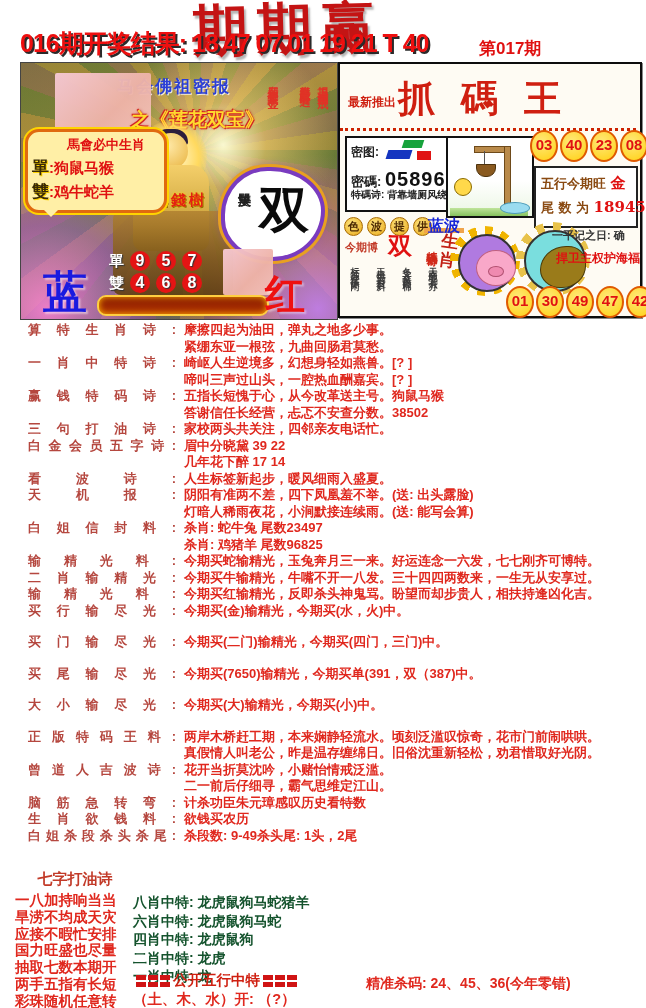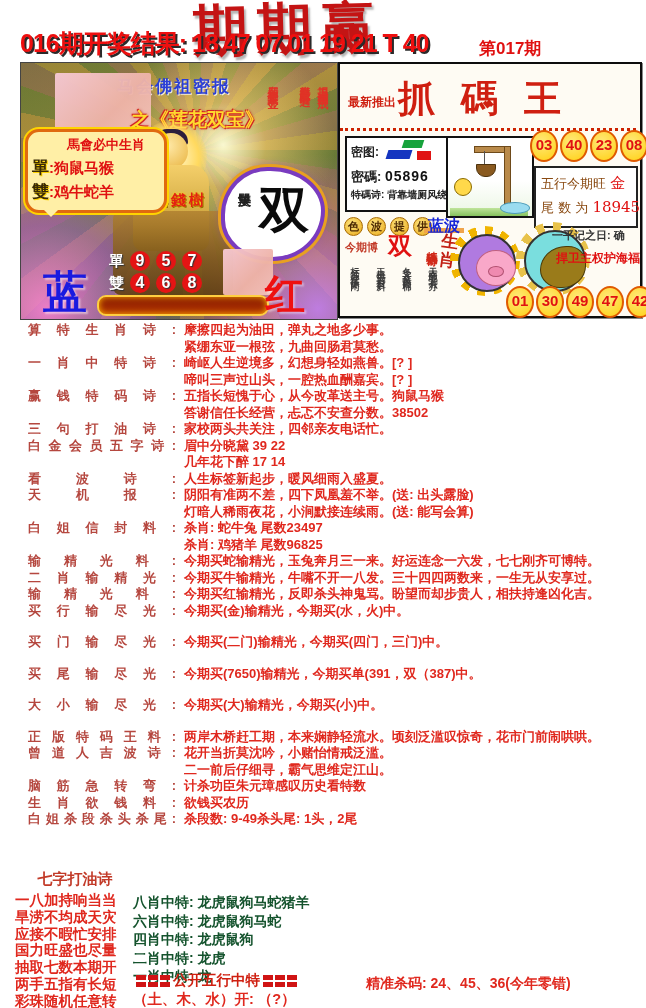--- a/index.html
+++ b/index.html
@@ -53,36 +53,36 @@
   #panel-sep{left:0;top:64px;width:296px;border-top:3px dotted #cc2200;}
   #secret-box{left:5px;top:72px;width:100px;height:72px;border:2px solid #111;background:#fff;}
   .secret-line{white-space:nowrap;font-weight:bold;color:#222;}
   #secret-map-label{left:4px;top:6px;font-size:12px;}
   #secret-logo{left:38px;top:2px;width:52px;height:22px;}
   #secret-logo i{position:absolute;display:block;}
   #secret-logo .g{left:18px;top:0;width:20px;height:8px;background:#17a33c;transform:skewX(-18deg);}
   #secret-logo .b{left:2px;top:10px;width:24px;height:9px;background:#1535c0;transform:skewX(-18deg);}
   #secret-logo .r{left:32px;top:11px;width:14px;height:9px;background:#e01414;}
   #secret-code{left:4px;top:30px;font-size:13px;}
-  #secret-code b{font-size:14px;color:#111;letter-spacing:1px;}
+  #secret-code b{font-size:20px;color:#111;letter-spacing:1px;}
   #secret-poem{left:4px;top:50px;font-size:10px;}
   #cartoon-box{left:106px;top:72px;width:84px;height:78px;border:2px solid #111;background:linear-gradient(#ffffff 55%,#eaf6e2);overflow:hidden;}
   #cartoon-box .pole{position:absolute;left:56px;top:8px;width:5px;height:56px;background:#b98a4a;border:1px solid #6e4a1a;}
   #cartoon-box .arm{position:absolute;left:26px;top:8px;width:34px;height:5px;background:#b98a4a;border:1px solid #6e4a1a;}
   #cartoon-box .rope{position:absolute;left:36px;top:13px;width:1px;height:14px;background:#555;}
   #cartoon-box .basket{position:absolute;left:28px;top:26px;width:18px;height:11px;border-radius:0 0 9px 9px;background:#8a5a20;border:1px solid #4e330e;}
   #cartoon-box .ball{position:absolute;left:6px;top:40px;width:16px;height:16px;border-radius:50%;background:#ffd94a;border:1px solid #8a6a00;}
   #cartoon-box .pond{position:absolute;left:52px;bottom:2px;width:28px;height:10px;border-radius:50%;background:#9adcf0;border:1px solid #4a9ab8;}
   #cartoon-box .grass{position:absolute;left:2px;bottom:0;width:78px;height:8px;background:linear-gradient(#bfe49a,#86c25e);}
   .numrow{white-space:nowrap;}
   .num{display:inline-block;width:24px;height:28px;margin-right:2px;border-radius:50%;background:radial-gradient(circle at 40% 35%,#ffe97a,#ffd012);border:2px solid #e05a00;color:#e01111;font-weight:bold;font-size:15px;line-height:26px;text-align:center;}
   #top-numbers{left:190px;top:66px;}
   #bottom-numbers{left:166px;top:222px;}
   #wuxing-box{left:194px;top:102px;width:100px;height:58px;border:2px solid #222;background:#fff;}
-  .wux-line{position:absolute;left:5px;white-space:nowrap;font-weight:normal;color:#8a4a12;font-size:13px;font-family:"DejaVu Serif",serif;}
+  .wux-line{position:absolute;left:5px;white-space:nowrap;font-weight:bold;color:#8a4a12;font-size:13px;font-family:"DejaVu Serif",serif;}
   #wux1{top:6px;} #wux2{top:30px;}
   .wux-red{color:#e01111;font-size:15px;}
   #sebo-row{left:4px;top:152px;white-space:nowrap;}
   .coin{display:inline-block;width:17px;height:17px;margin-right:4px;border-radius:50%;background:radial-gradient(circle at 40% 35%,#ffe680,#e8a717);border:1px solid #a86a00;color:#4a2600;font-size:11px;font-weight:bold;line-height:17px;text-align:center;}
   #sebo-value{left:84px;top:152px;font-size:16px;font-weight:bold;color:#1726d8;background:linear-gradient(transparent 55%,#f0a44a 55%,#f0a44a 80%,transparent 80%);padding:0 4px;}
   #jqb-label{left:5px;top:176px;font-size:11px;font-weight:bold;color:#c23a28;}
   #jqb-value{left:48px;top:166px;font-size:24px;font-weight:bold;color:#e01111;}
   .minicol{writing-mode:vertical-rl;text-orientation:upright;font-size:9px;font-weight:bold;color:#3a3a3a;letter-spacing:3px;}
   #mc1{left:8px;top:196px;} #mc2{left:34px;top:196px;} #mc3{left:60px;top:196px;} #mc4{left:86px;top:196px;}
   #sx-big{left:100px;top:168px;font-size:17px;font-weight:bold;color:#c22014;letter-spacing:1px;transform:rotate(8deg);width:20px;line-height:19px;}
@@ -325,20 +325,21 @@
   <div class="row gap">
       <div class="rl">大小输尽光:</div>
       <div class="rc">
         <div>今期买(大)输精光，今期买(小)中。</div>
       </div>
     </div>
   <div class="row">
       <div class="rl">正版特码王料:</div>
       <div class="rc">
         <div>两岸木桥赶工期，本来娴静轻流水。顷刻泛滥叹惊奇，花市门前闹哄哄。</div>
+        <div>真假情人叫老公，昨是温存缠绵日。旧俗沈重新轻松，劝君惜取好光阴。</div>
       </div>
     </div>
   <div class="row">
       <div class="rl">曾道人吉波诗:</div>
       <div class="rc">
         <div>花开当折莫沈吟，小赌怡情戒泛滥。</div>
         <div>二一前后仔细寻，霸气思维定江山。</div>
       </div>
     </div>
   <div class="row">

